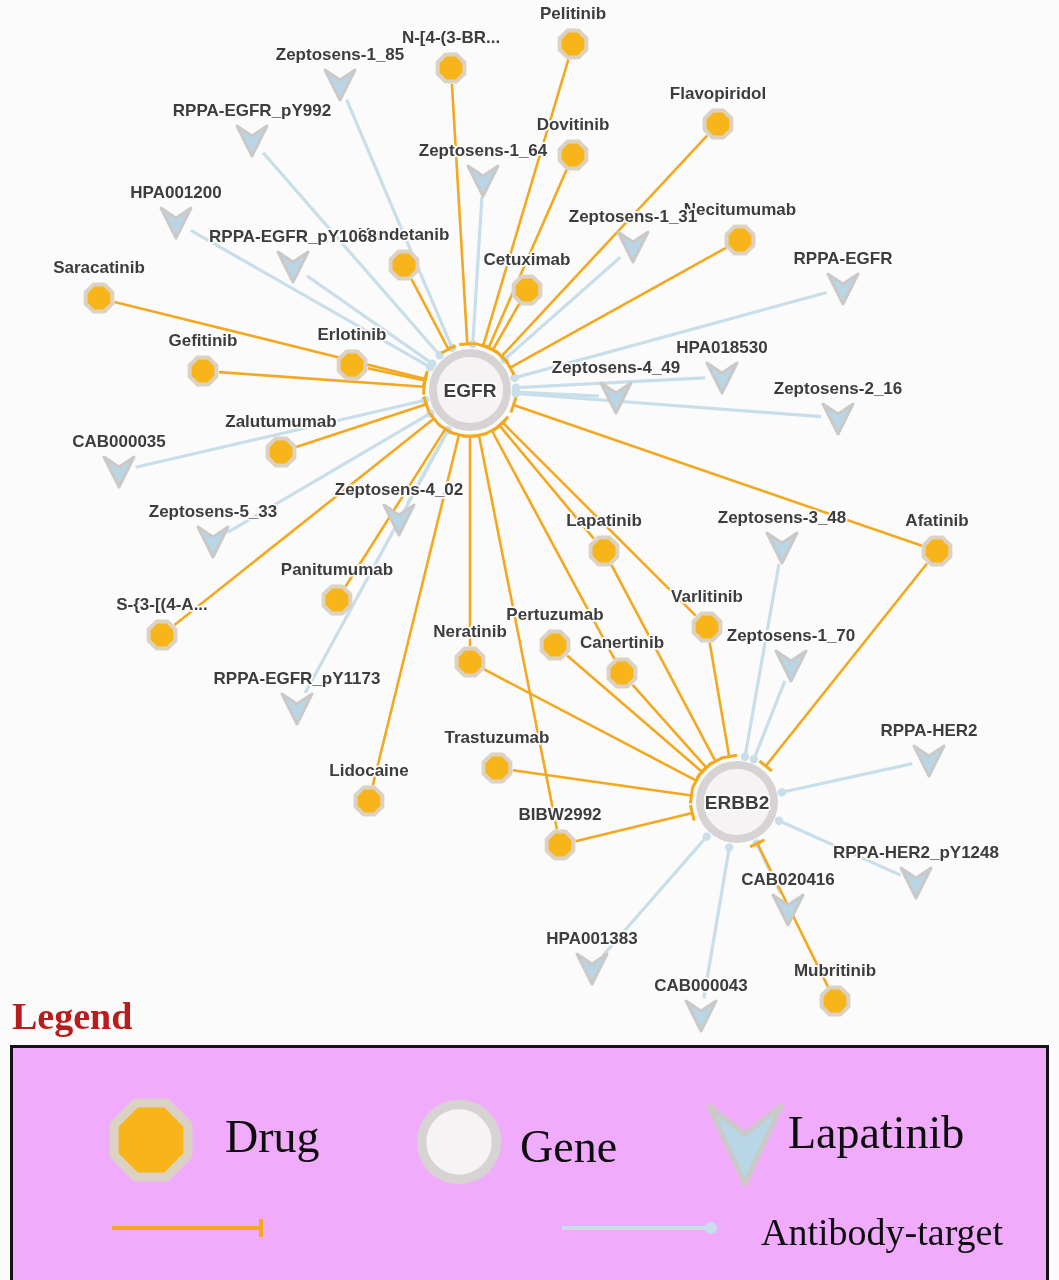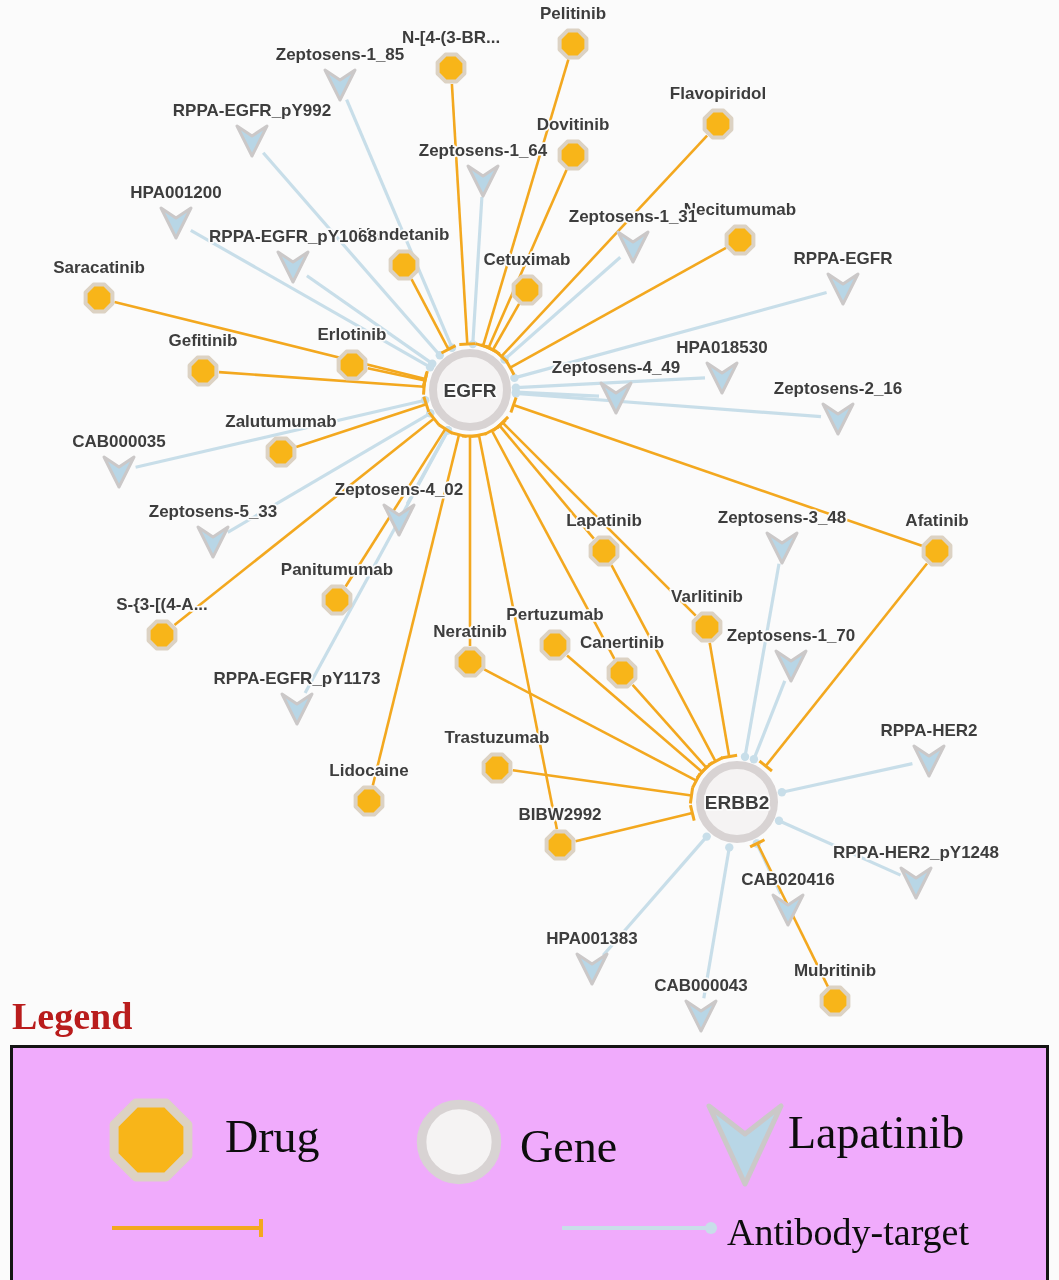--- a/index.html
+++ b/index.html
@@ -27,21 +27,21 @@
   .lg-label2{font-family:"Liberation Serif",serif;font-size:38px;color:#0d0d0d;white-space:nowrap;}
   #lg-drug-icon{left:88px;top:42px;}
   #lg-drug-label{left:212px;top:62px;}
   #lg-gene-icon{left:398px;top:46px;}
   #lg-gene-label{left:507px;top:72px;}
   #lg-ab-icon{left:690px;top:48px;}
   #lg-ab-label{left:775px;top:58px;}
   #lg-dedge-icon{left:95px;top:168px;}
   #lg-dedge-label{left:268px;top:162px;}
   #lg-aedge-icon{left:545px;top:168px;}
-  #lg-aedge-label{left:714px;top:162px;}
+  #lg-aedge-label{left:748px;top:162px;}
 
   .lg-drug{fill:var(--drug-fill);stroke:var(--drug-stroke);stroke-width:9;stroke-linejoin:round;}
   .lg-gene{fill:var(--gene-fill);stroke:var(--gene-ring);stroke-width:10;}
   .lg-ab{fill:var(--antibody-fill);stroke:var(--antibody-stroke);stroke-width:5;stroke-linejoin:round;}
   .lg-dedge{stroke:var(--drug-edge);stroke-width:4;}
   .lg-aedge{stroke:var(--antibody-edge);stroke-width:4;}
   .lg-adot{fill:var(--antibody-edge);}
 </style>
 </head>
 <body>

